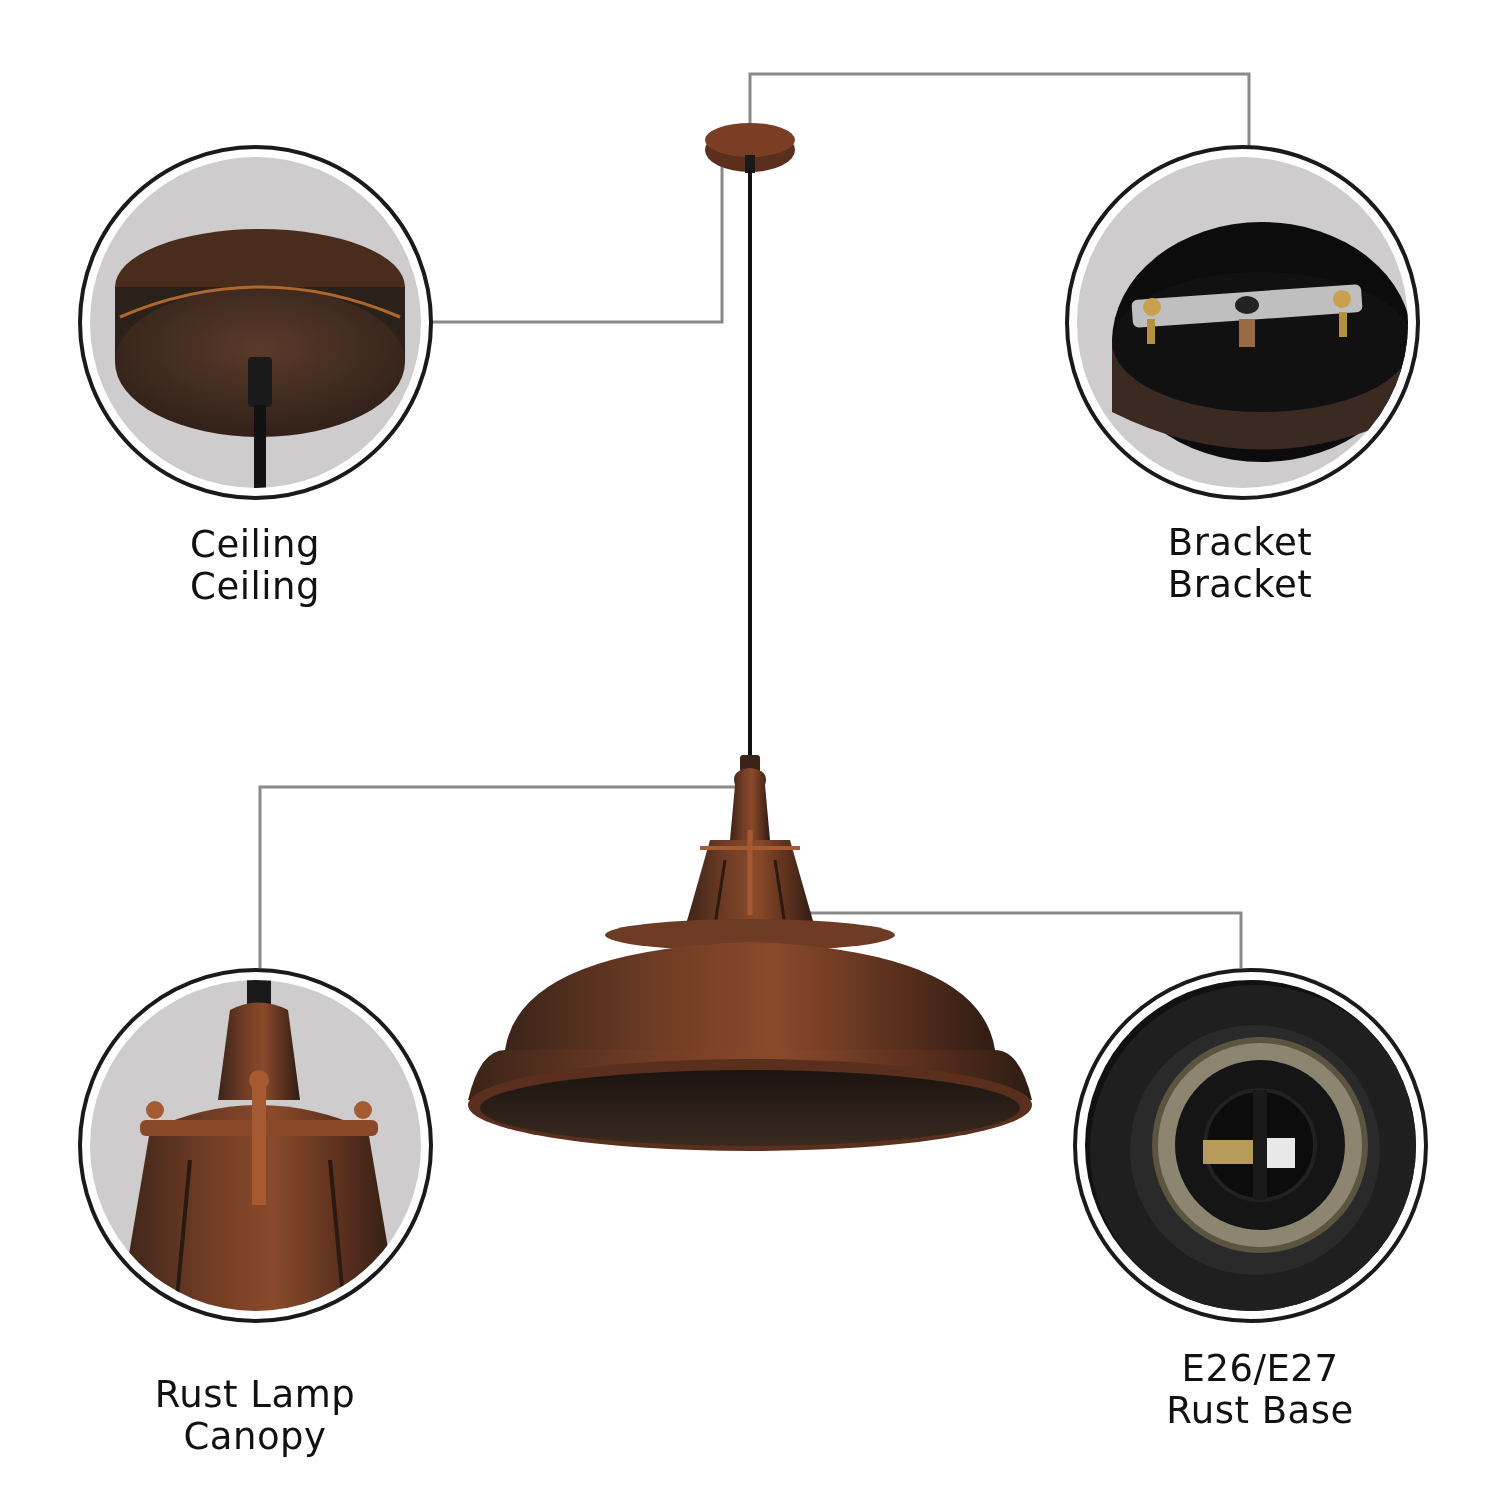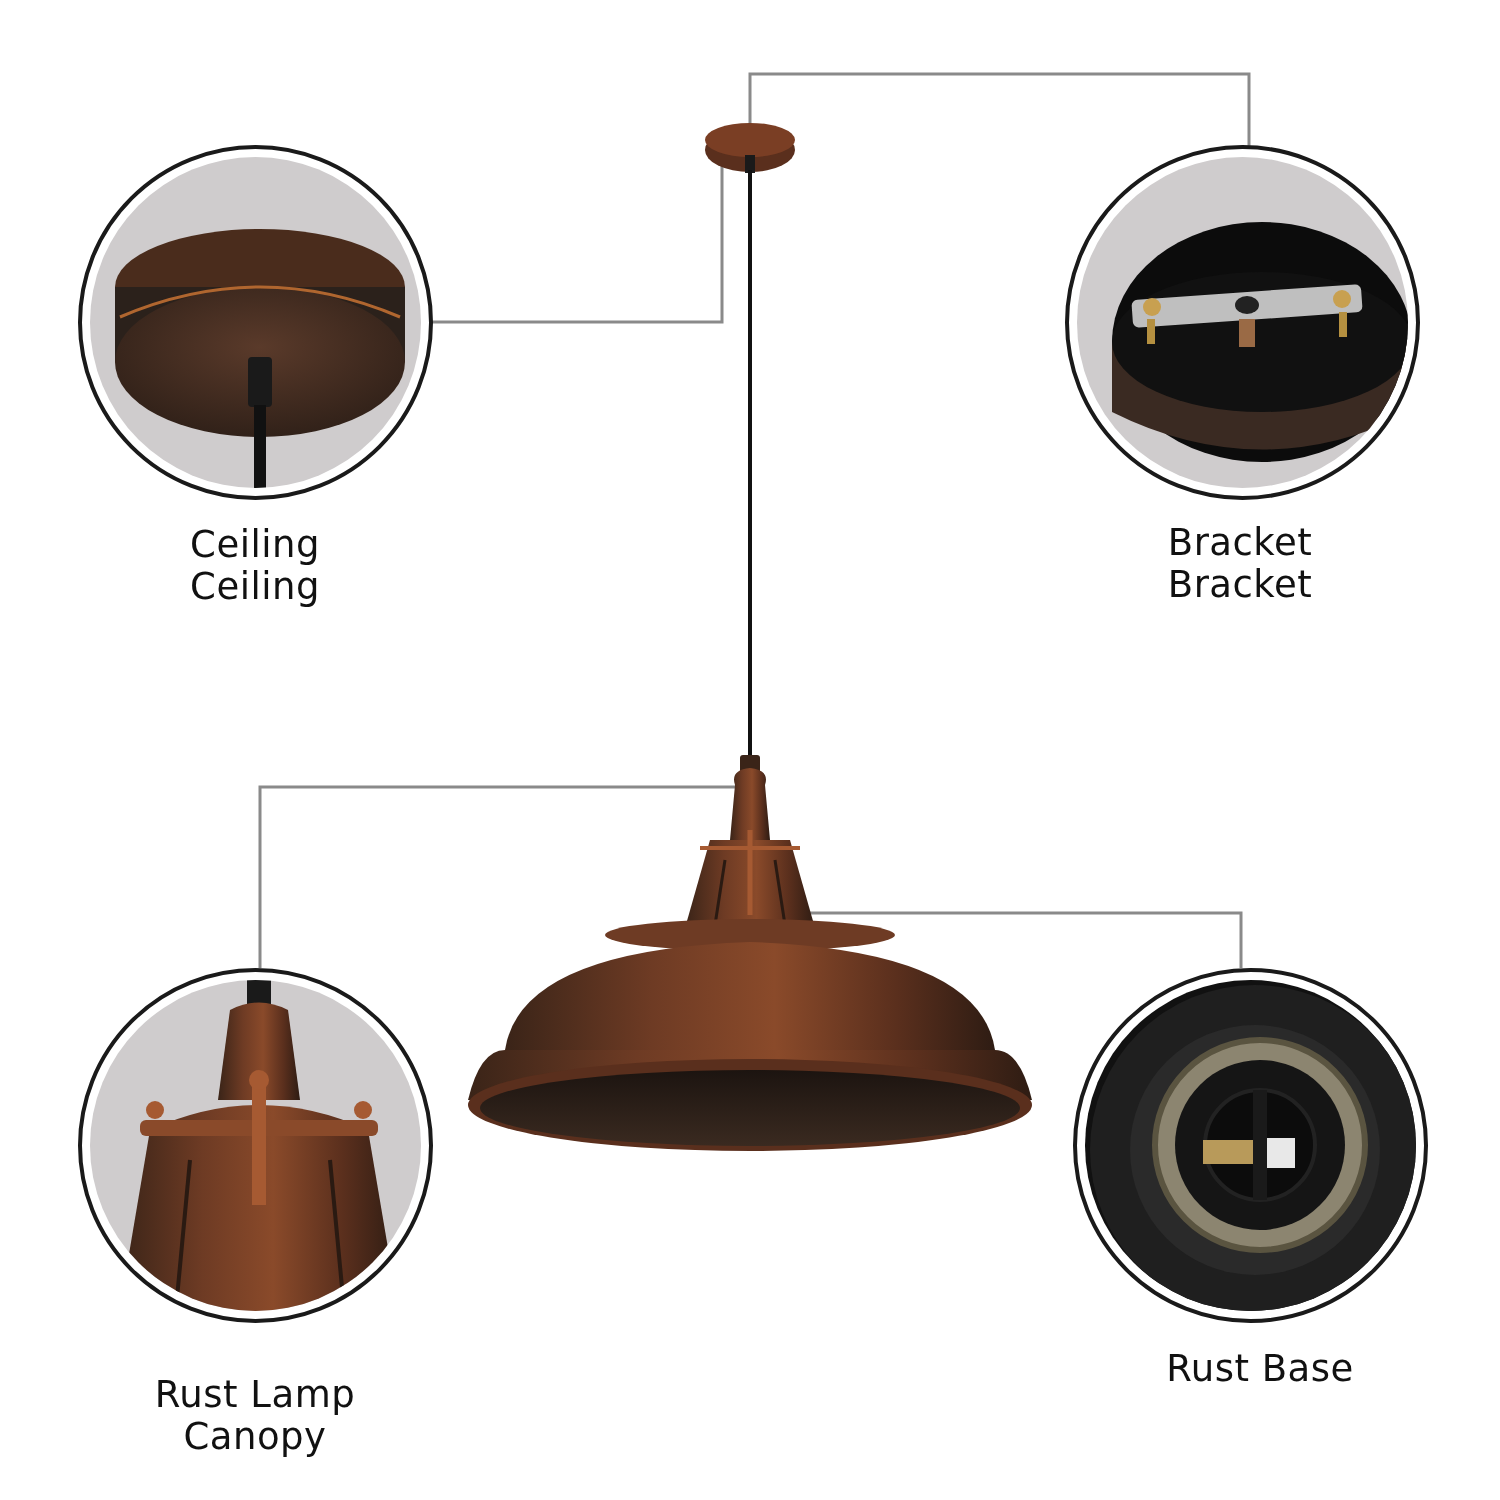--- a/index.html
+++ b/index.html
@@ -137,16 +137,17 @@
     <span>Bracket</span>
     <span>Bracket</span>
   </div>
 
   <div class="label" style="left:110px;top:1374px;width:290px;">
     <span>Rust Lamp</span>
     <span>Canopy</span>
   </div>
 
   <div class="label" style="left:1110px;top:1348px;width:300px;">
+    <span>E26/E27</span>
     <span>Rust Base</span>
   </div>
 
 </div>
 
 </body></html>

